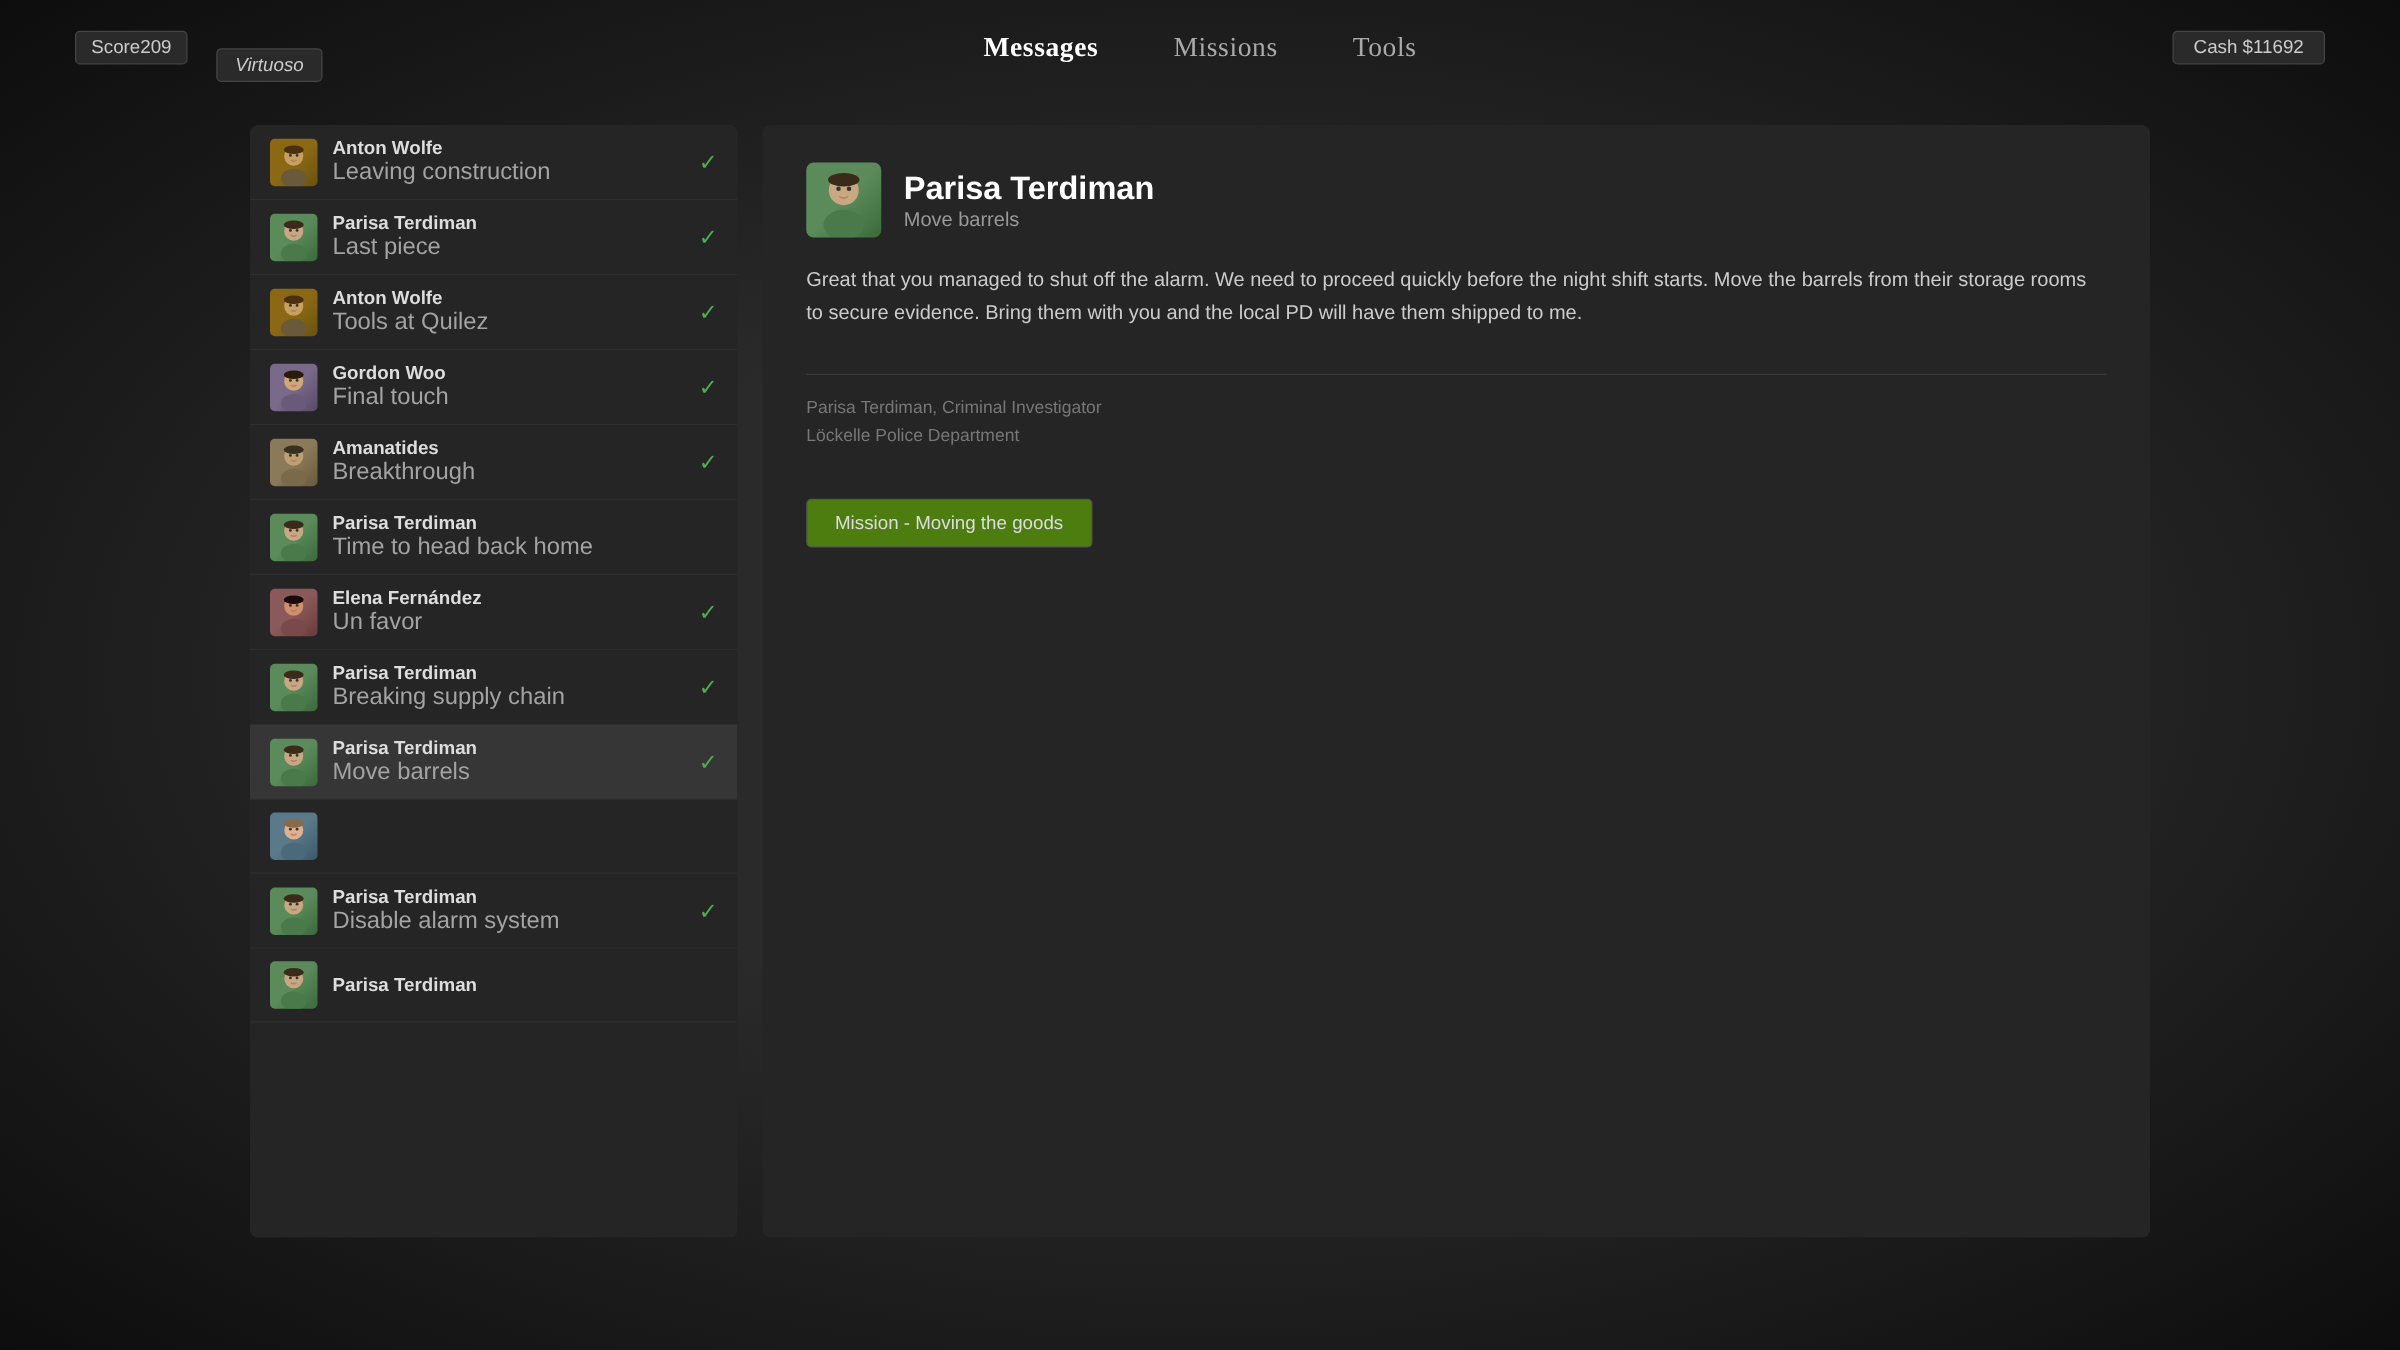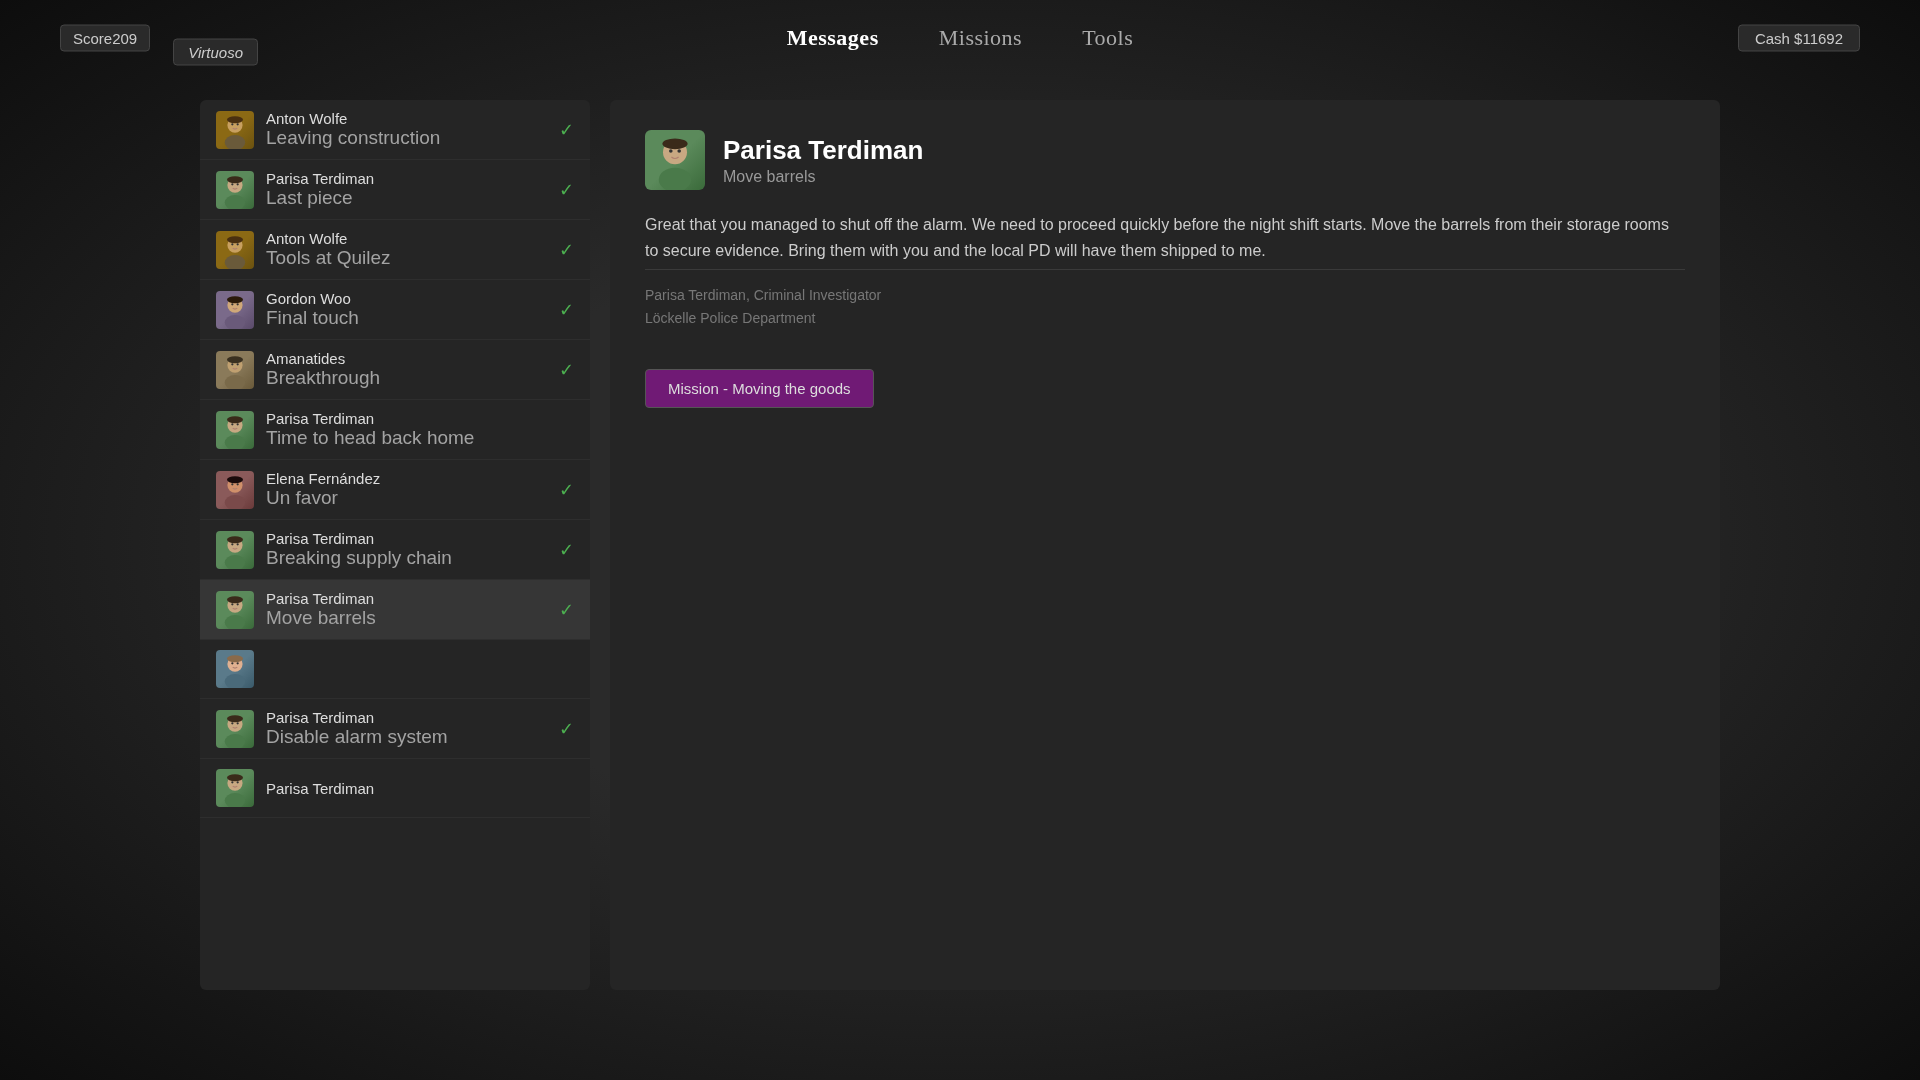--- a/index.html
+++ b/index.html
@@ -175,21 +175,21 @@
     }
 
     .item-text {
       flex: 1;
       min-width: 0;
     }
 
     .item-name {
       color: #ddd;
       font-size: 15px;
-      font-weight: 400;
+      font-weight: 700;
       white-space: nowrap;
       overflow: hidden;
       text-overflow: ellipsis;
     }
 
     .item-subject {
       color: #a3a3a3;
       font-size: 19px;
       white-space: nowrap;
       overflow: hidden;
@@ -243,39 +243,39 @@
     .detail-subject {
       color: #999;
       font-size: 16px;
       margin-top: 2px;
     }
 
     .detail-body {
       color: #ccc;
       font-size: 16px;
       line-height: 1.6;
-      margin-bottom: 6px;
+      margin-bottom: 36px;
     }
 
     .detail-divider {
       border: none;
       border-top: 1px solid #3a3a3a;
       margin-bottom: 14px;
     }
 
     .detail-signature {
       color: #777;
       font-size: 14px;
       line-height: 1.6;
       margin-bottom: 40px;
     }
 
     .mission-button {
       align-self: flex-start;
-      background: #701a75;
+      background: #4d7c0f;
       border: 1px solid #555;
       border-radius: 4px;
       color: #ddd;
       font-size: 15px;
       padding: 10px 22px;
       cursor: pointer;
     }
 
     
     .av-anton { background: linear-gradient(135deg, #8B6914 50%, #6B5210 100%); }

